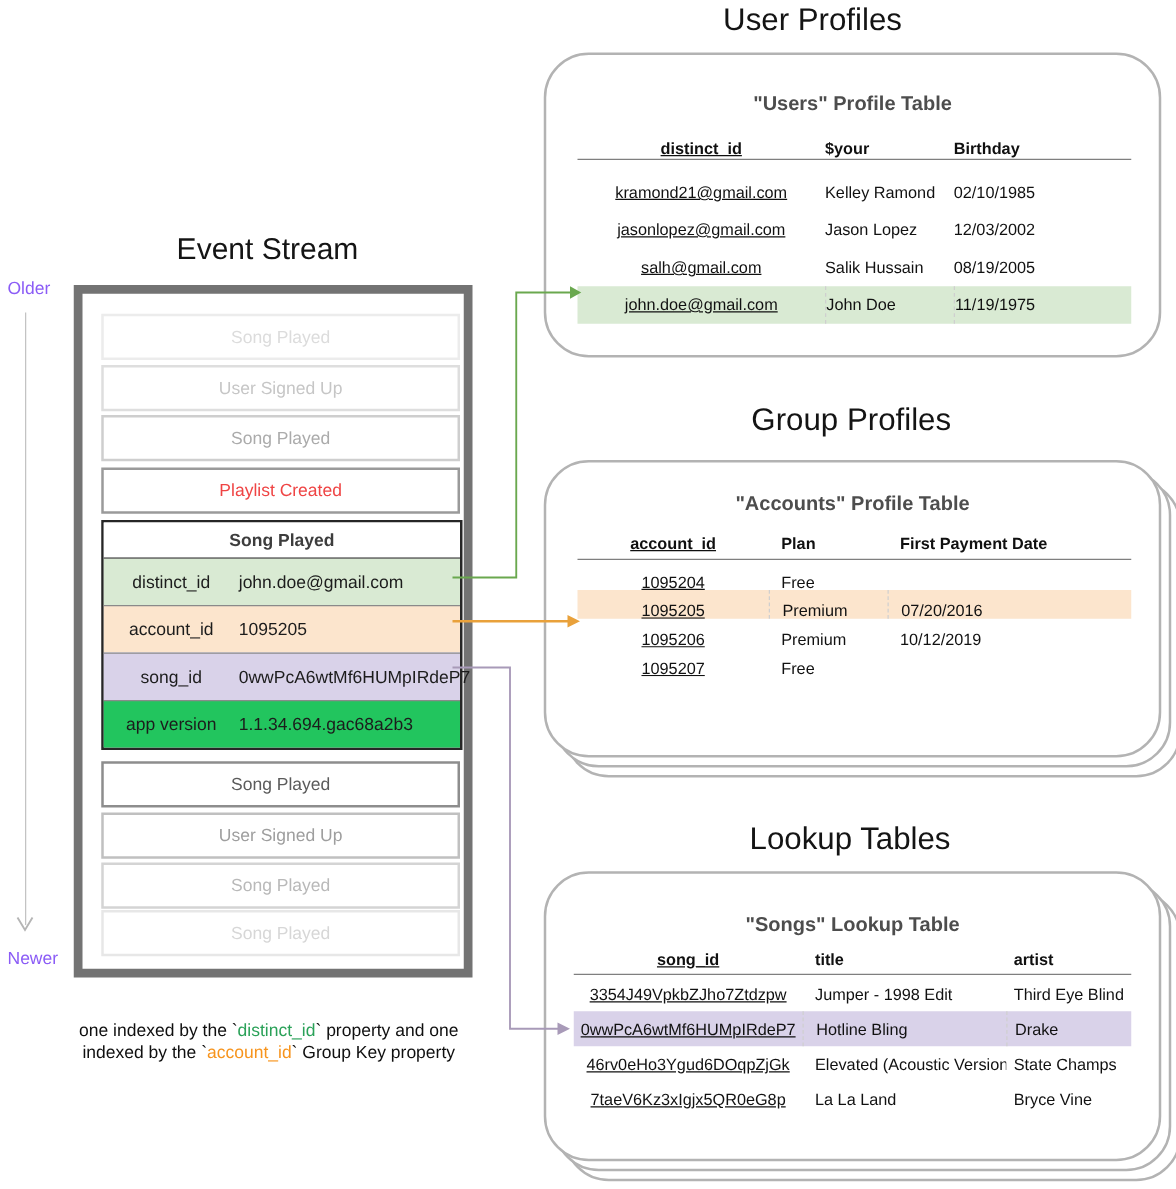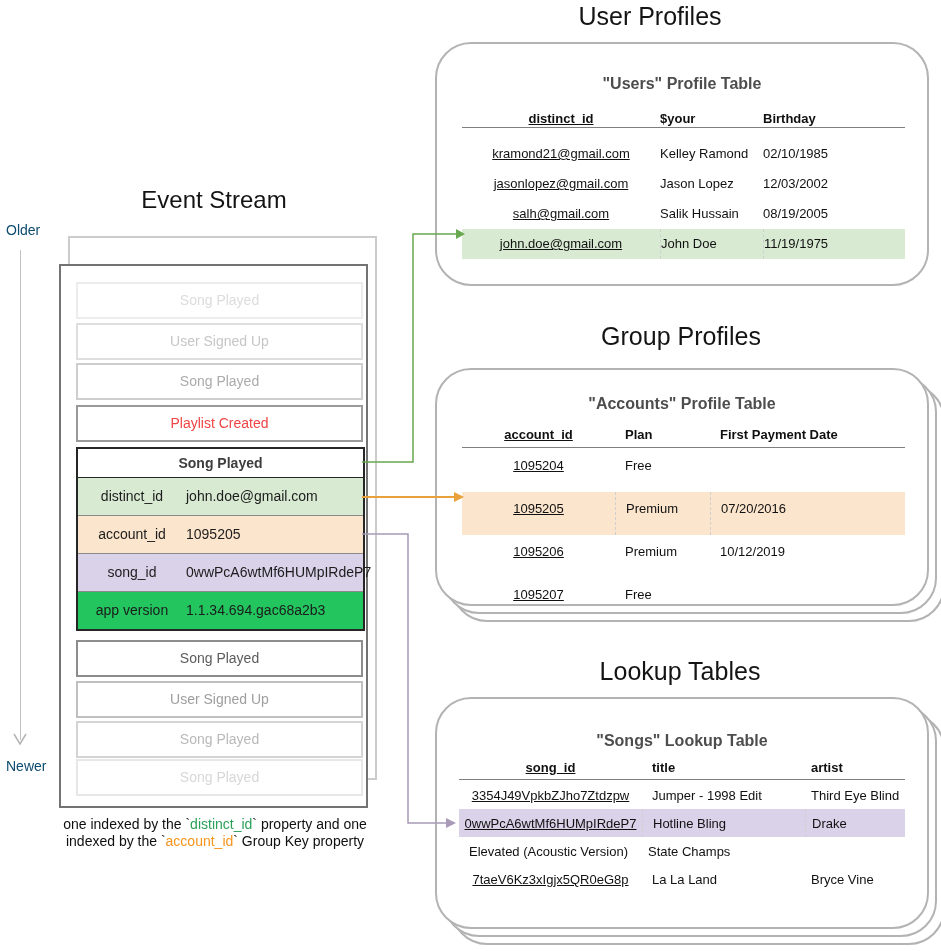--- a/index.html
+++ b/index.html
@@ -3,26 +3,26 @@
 <meta charset="utf-8">
 <style>
   html,body{margin:0;padding:0;background:#fff;}
   .canvas{position:relative;width:941px;height:951px;background:#fff;
           font-family:"Liberation Sans", sans-serif;color:#111;overflow:hidden;}
 
   
   .big-title{position:absolute;font-size:25px;color:#141414;text-align:center;white-space:nowrap;}
 
   
-  .tl-label{position:absolute;font-size:14px;color:#0c4a6e;}
+  .tl-label{position:absolute;font-size:14px;color:#8b5cf6;}
   .tl-line{position:absolute;width:1px;background:#c3c3c3;}
 
   
   .es-back{position:absolute;border:2px solid #cccccc;background:#fff;}
-  .es-main{position:absolute;border:2px solid #737373;background:#fff;margin-top:36px;}
+  .es-main{position:absolute;border:7px solid #737373;background:#fff;}
   .ebox{position:absolute;left:15px;width:283px;height:33px;text-align:center;
         font-size:14px;line-height:33px;background:#fff;border:2px solid;}
   .f1{border-color:#ececec;color:#dcdcdc;} .f2{border-color:#dedede;color:#c6c6c6;}
   .f3{border-color:#cecece;color:#ababab;} .f4{border-color:#9a9a9a;color:#ef4444;}
   .f5{border-color:#8d8d8d;color:#5b5b5b;} .f6{border-color:#c0c0c0;color:#9e9e9e;}
   .f7{border-color:#d4d4d4;color:#b9b9b9;} .f8{border-color:#e7e7e7;color:#d7d7d7;}
   .xev{position:absolute;left:15px;width:285px;border:2px solid #262626;background:#fff;}
   .xhead{height:28px;line-height:28px;text-align:center;font-weight:bold;font-size:14px;
          color:#3d3d3d;border-bottom:1px solid #262626;background:#fff;}
   .xrow{display:grid;grid-template-columns:108px 1fr;height:37px;line-height:37px;font-size:14px;color:#1c1c1c;}
@@ -39,21 +39,21 @@
   .card-heading{position:absolute;width:100%;text-align:center;font-weight:bold;font-size:16px;color:#4d4d4d;}
   .tbl{position:absolute;}
   .trow{display:grid;font-size:13px;}
   .thead{font-weight:bold;color:#101010;height:22px;line-height:22px;}
   .rule{position:absolute;height:1px;background:#7f7f7f;}
   .cell{overflow:hidden;white-space:nowrap;}
   .idcol{text-align:center;text-decoration:underline;}
   .hl .cell + .cell{border-left:1px dashed #cfcfcf;}
 
   .t-users .trow{grid-template-columns:198px 103px 142px;height:30px;line-height:30px;}
-  .t-accounts .trow{grid-template-columns:153px 95px 195px;height:43px;line-height:33px;}
+  .t-accounts .trow{grid-template-columns:153px 95px 195px;height:23px;line-height:33px;}
   .t-songs .trow{grid-template-columns:183px 163px 100px;height:28px;line-height:30px;}
   .t-accounts .c2,.t-accounts .c3{padding-left:10px;}
   .t-users .c2{padding-left:0;} .t-users .c3{padding-left:0;}
   .t-songs .c2{padding-left:10px;} .t-songs .c3{padding-left:6px;}
 
   svg.overlay{position:absolute;left:0;top:0;pointer-events:none;}
 </style>
 </head>
 <body>
 
@@ -193,20 +193,21 @@
       <span class="cell c1 idcol">3354J49VpkbZJho7Ztdzpw</span>
       <span class="cell c2">Jumper - 1998 Edit</span>
       <span class="cell c3">Third Eye Blind</span>
     </div>
     <div class="trow hl bg-p">
       <span class="cell c1 idcol">0wwPcA6wtMf6HUMpIRdeP7</span>
       <span class="cell c2">Hotline Bling</span>
       <span class="cell c3">Drake</span>
     </div>
     <div class="trow">
+      <span class="cell c1 idcol">46rv0eHo3Ygud6DOqpZjGk</span>
       <span class="cell c2">Elevated (Acoustic Version)</span>
       <span class="cell c3">State Champs</span>
     </div>
     <div class="trow">
       <span class="cell c1 idcol">7taeV6Kz3xIgjx5QR0eG8p</span>
       <span class="cell c2">La La Land</span>
       <span class="cell c3">Bryce Vine</span>
     </div>
   </div>
 

